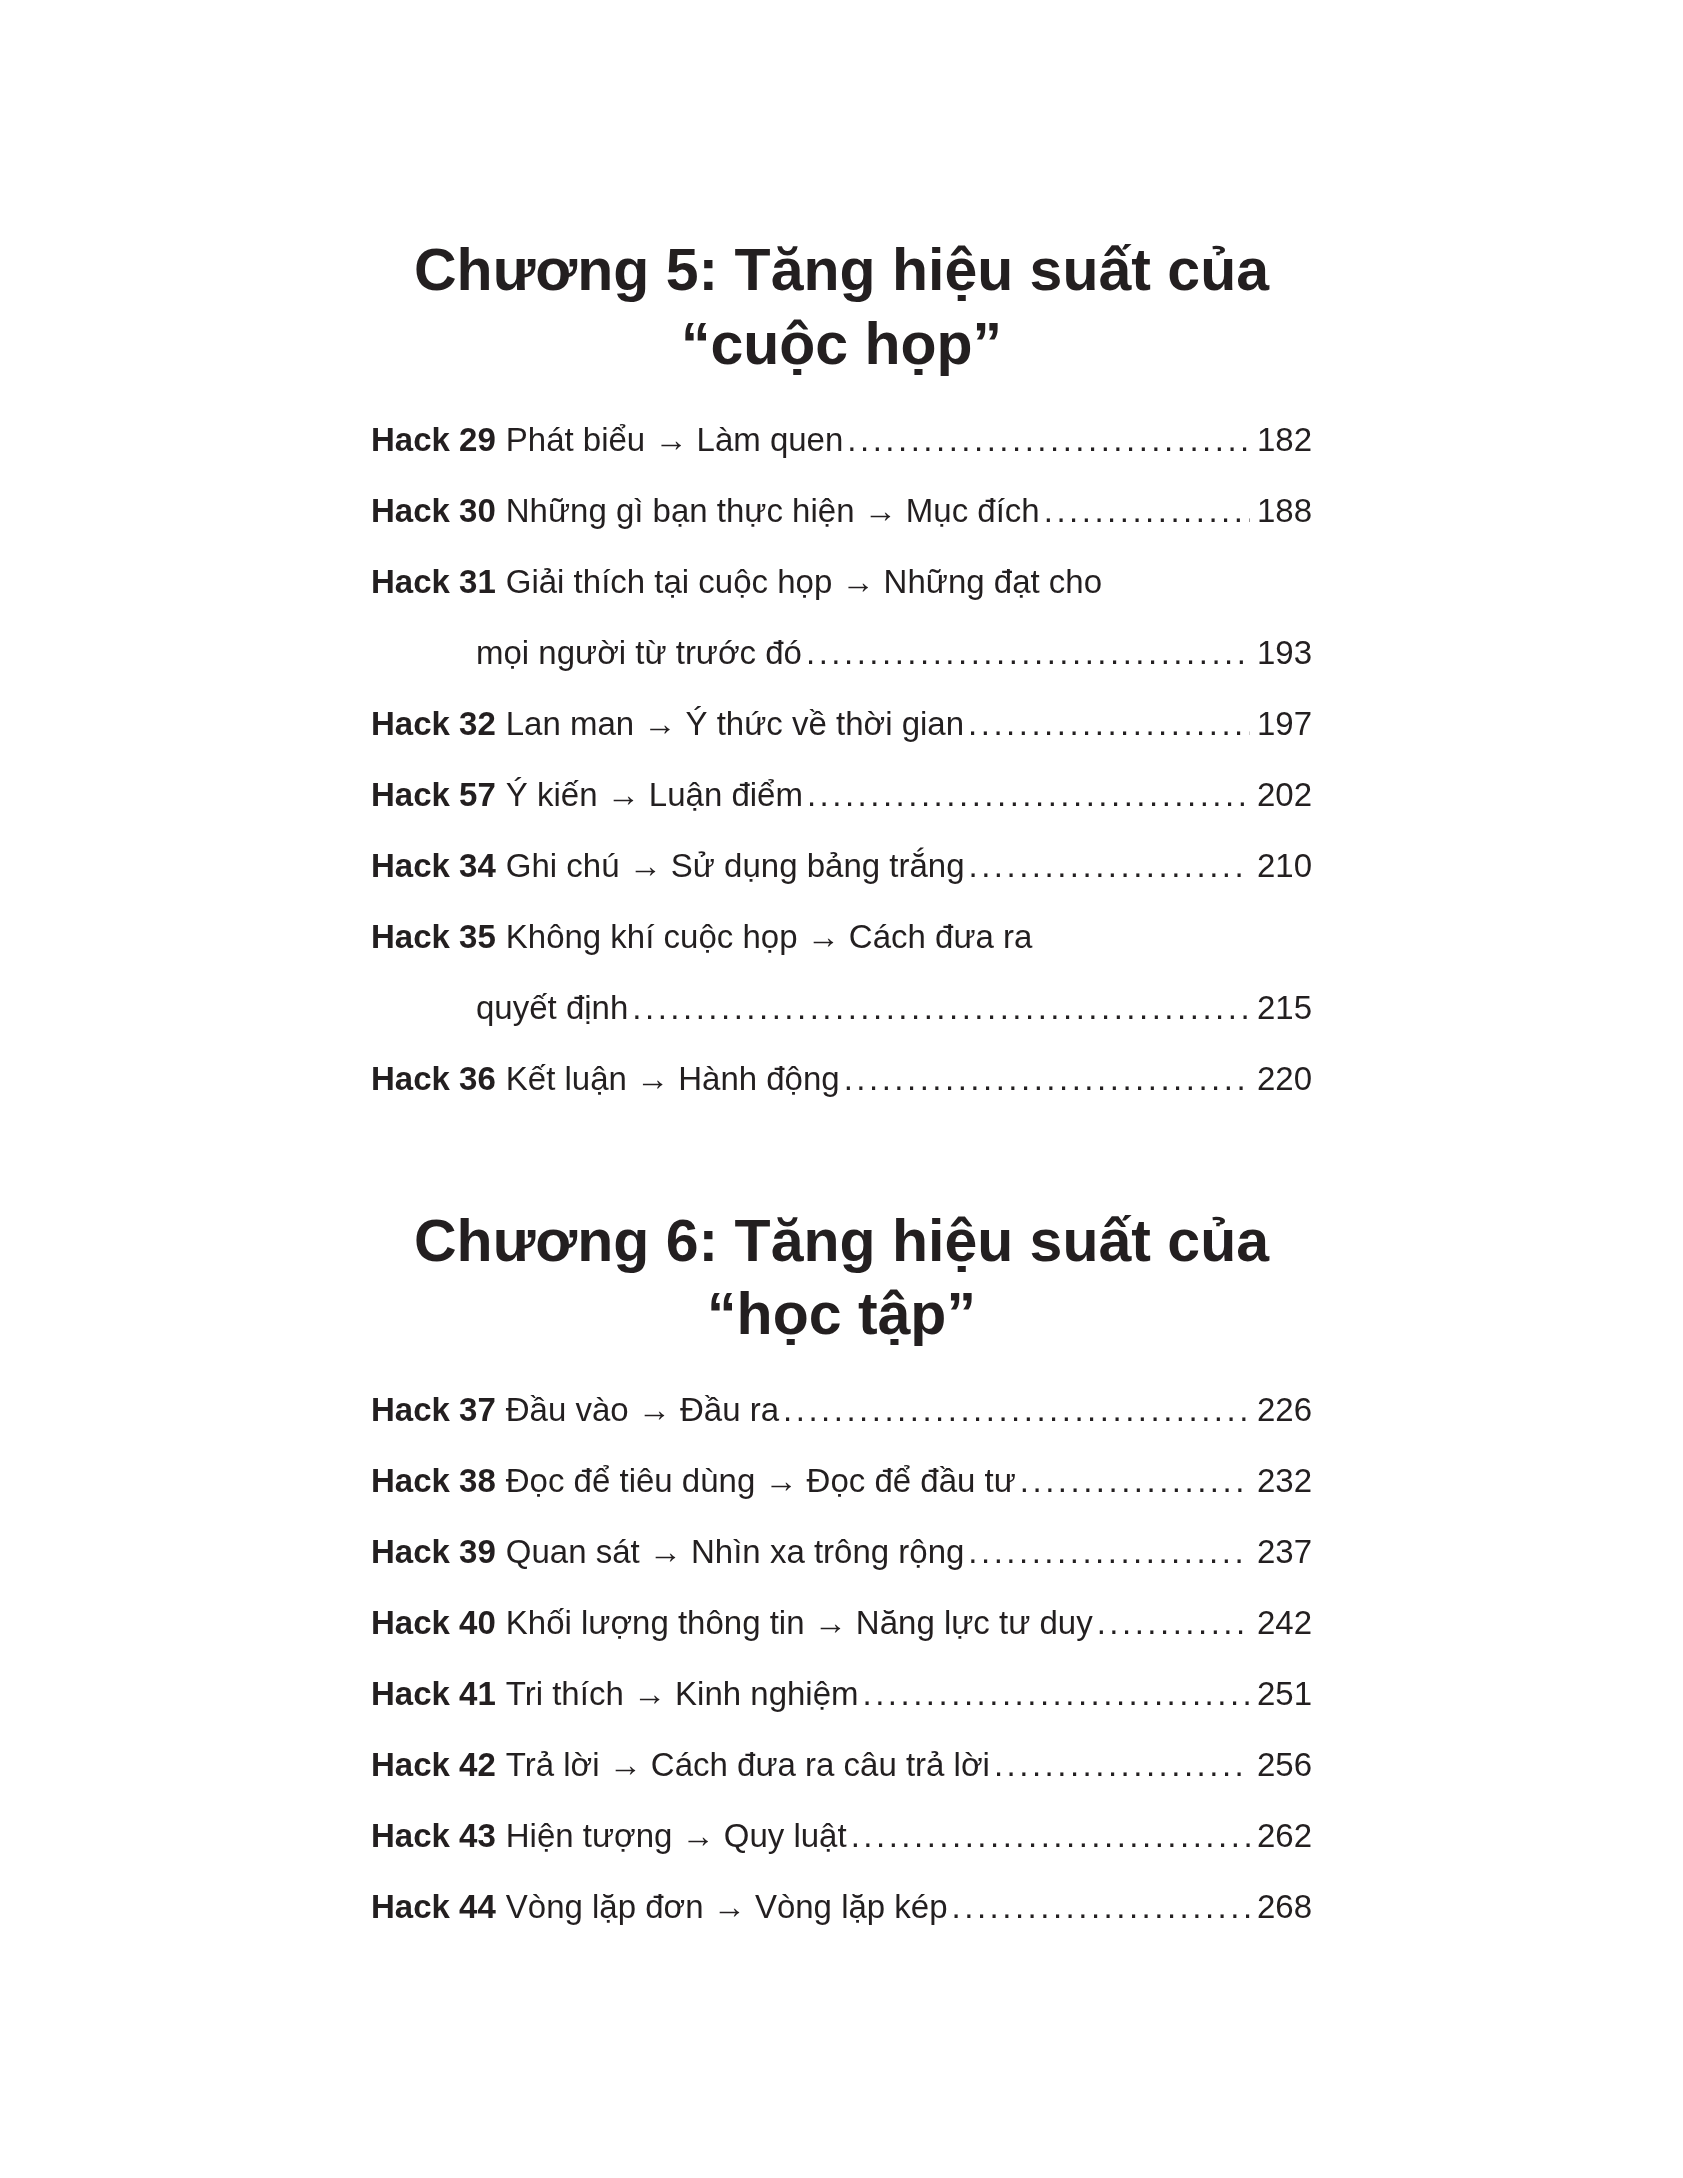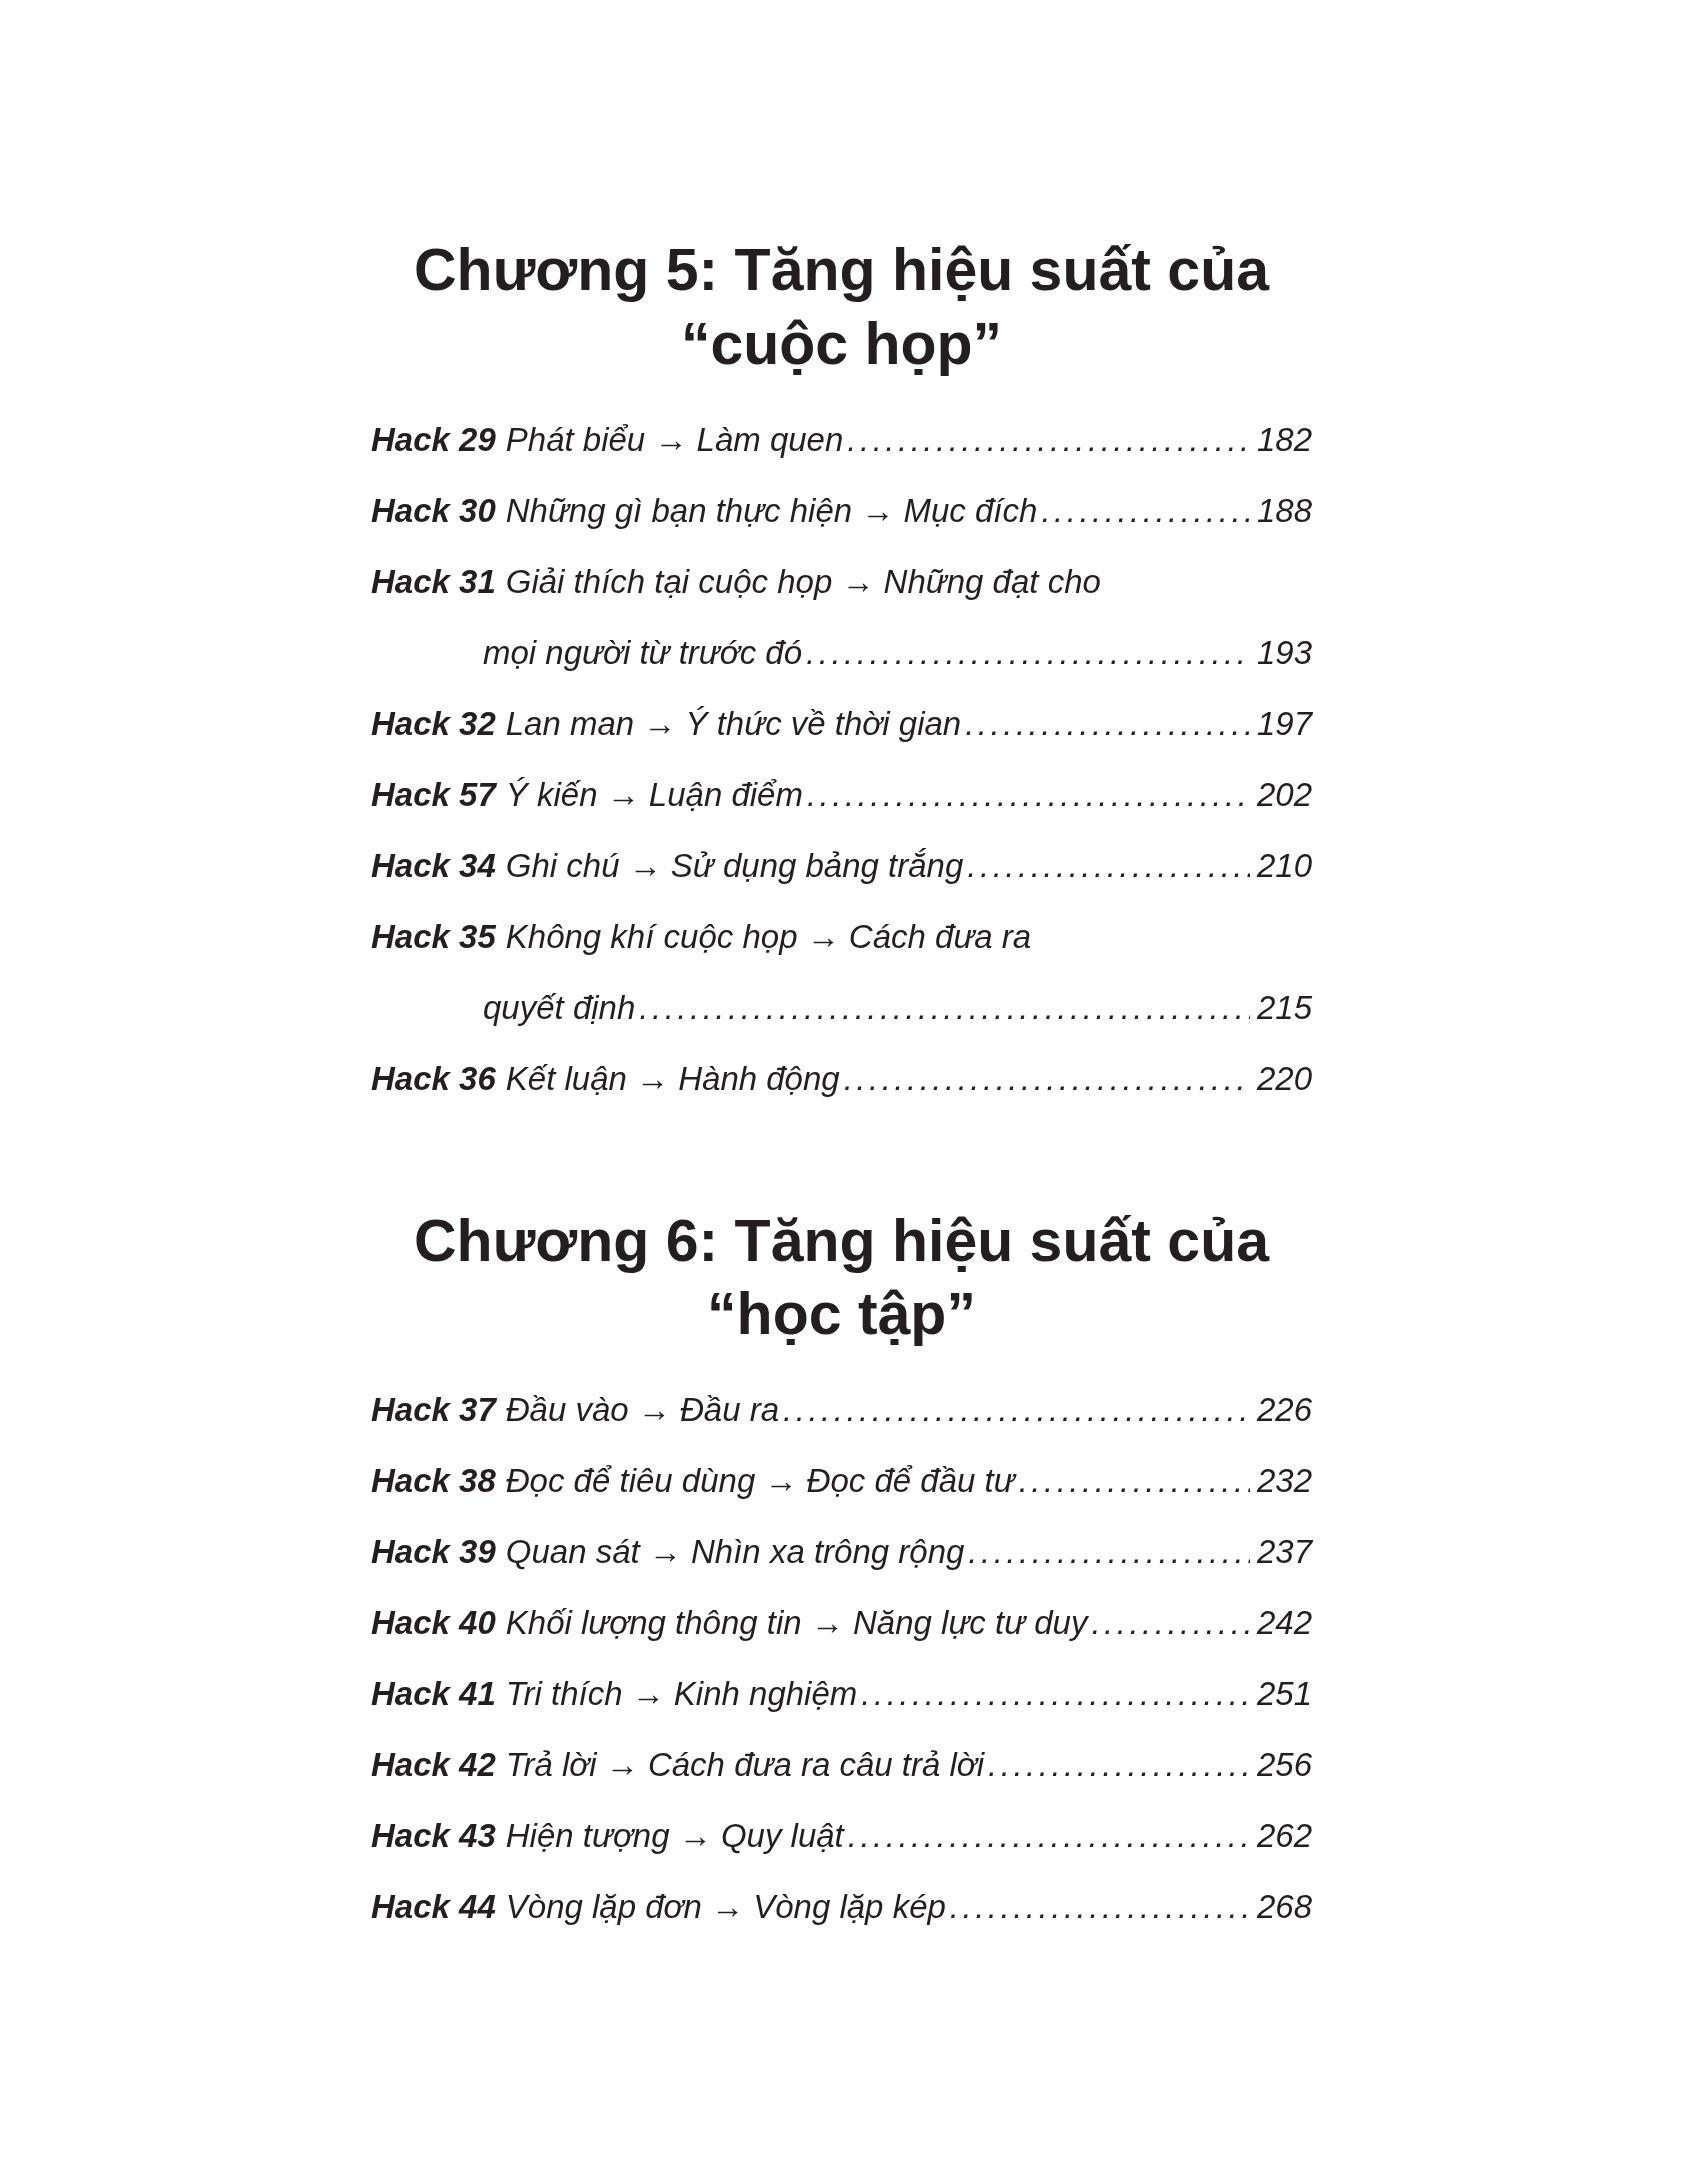--- a/index.html
+++ b/index.html
@@ -25,42 +25,41 @@
     font-weight: 700;
     text-align: center;
     margin: 0 0 22px 0;
     line-height: 1.25;
   }
   .chapter + .chapter {
     margin-top: 91px;
   }
   .entries {
     margin: 0;
-    font-style: italic;
   }
   .toc-line {
     display: flex;
     align-items: baseline;
     height: 71px;
     line-height: 71px;
     font-size: 33px;
   }
   .hack-label {
     font-weight: 700;
     white-space: nowrap;
   }
   .entry-text {
     white-space: nowrap;
     margin-left: 10px;
   }
   .line2 {
     padding-left: 105px;
   }
   .line2 .entry-text {
-    margin-left: 7px;
+    margin-left: 0;
   }
   .dots {
     flex: 1;
     overflow: hidden;
     white-space: nowrap;
     letter-spacing: 3.5px;
     margin-left: 4px;
     margin-right: 7px;
   }
   .dots::after {

